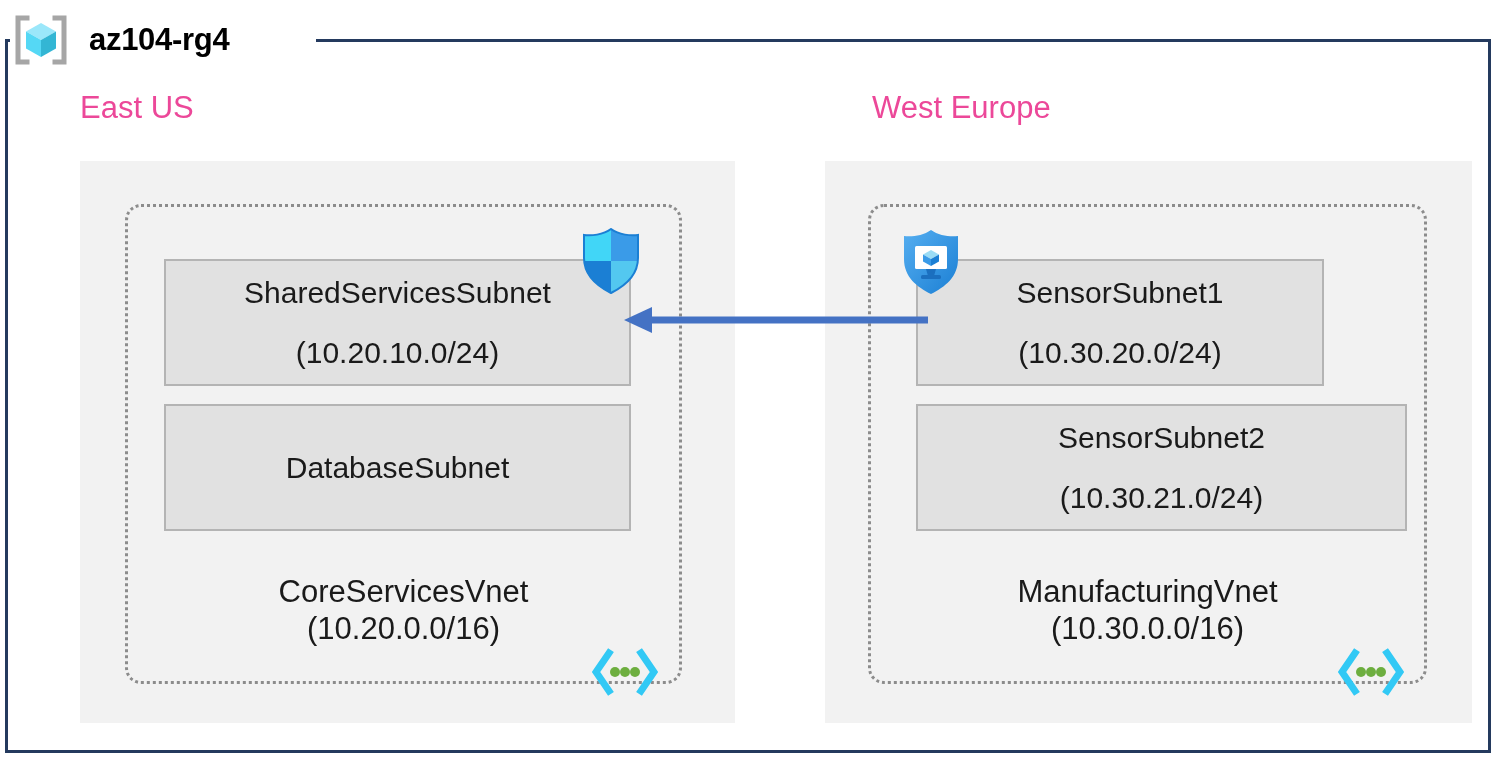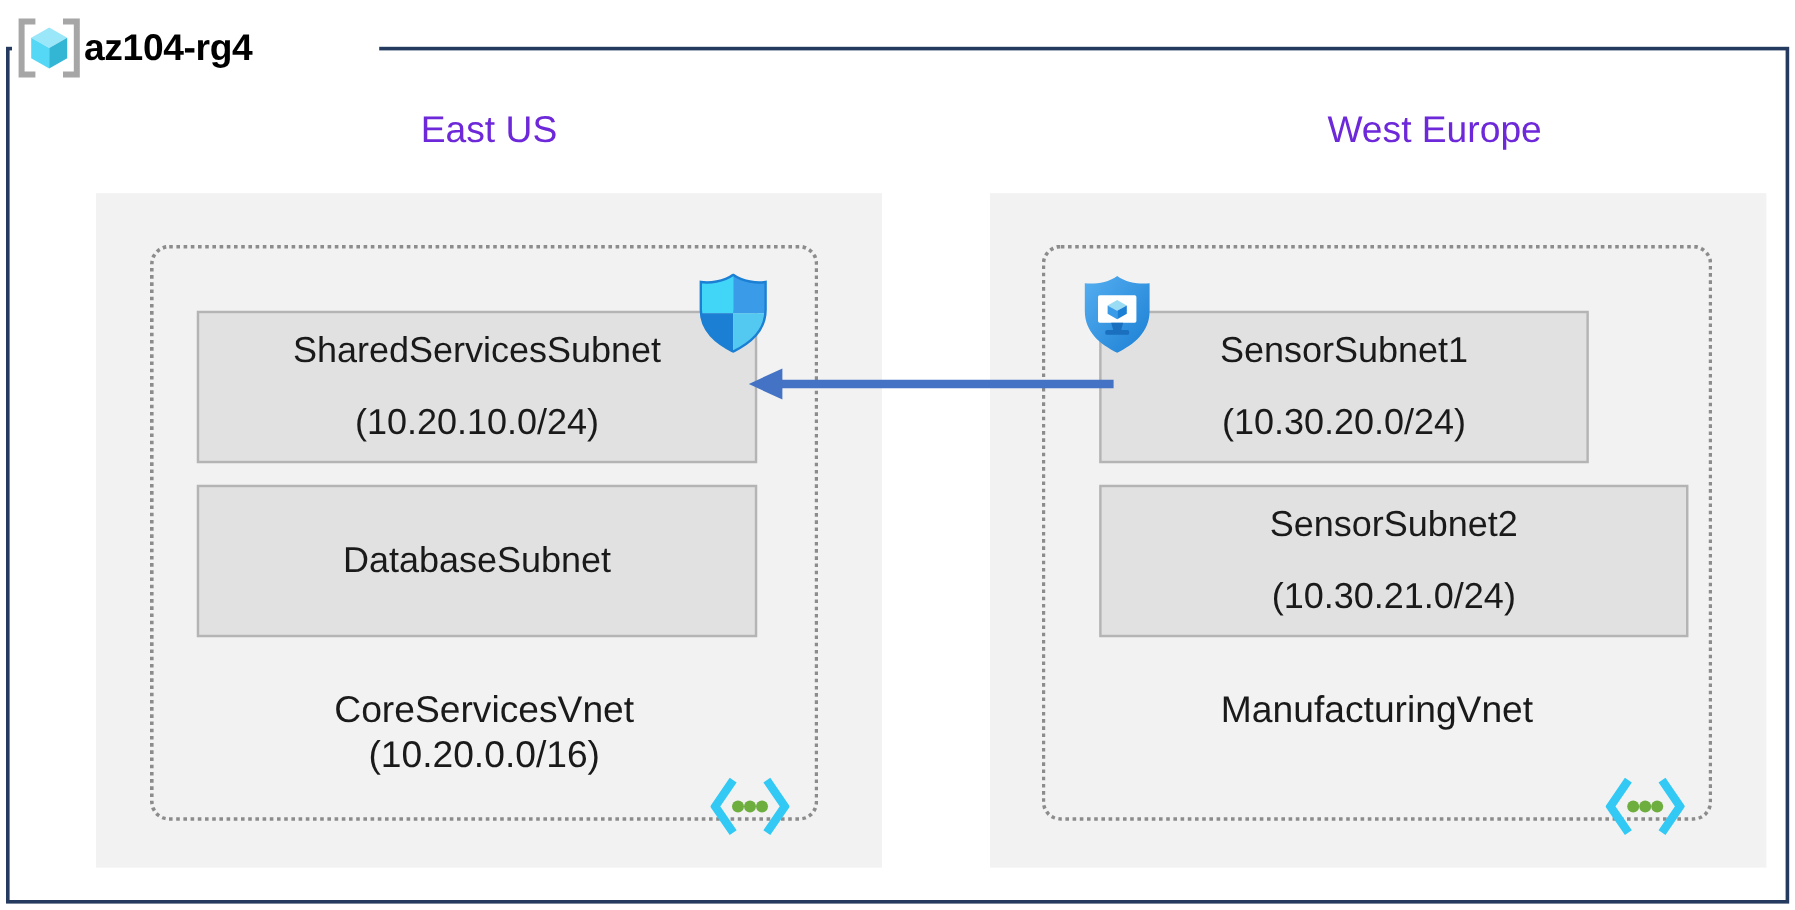--- a/index.html
+++ b/index.html
@@ -38,21 +38,21 @@
     background: #ffffff;
   }
 
   .rg-header {
     position: absolute;
     left: 12px;
     top: 12px;
     height: 56px;
     display: flex;
     align-items: center;
-    gap: 0;
+    gap: 19px;
   }
   .rg-icon { width: 58px; height: 52px; display: block; }
   .rg-title {
     font-size: 31px;
     font-weight: bold;
     color: #000000;
     letter-spacing: -0.3px;
     white-space: nowrap;
   }
 
@@ -62,23 +62,23 @@
     top: 161px;
     height: 562px;
     background: #F2F2F2;
   }
   .region.east  { left: 80px;  width: 655px; }
   .region.west  { left: 825px; width: 647px; }
 
   .region-label {
     position: absolute;
     top: 90px;
-    text-align: center;
+    text-align: left;
     font-size: 31px;
-    color: #6d28d9;
+    color: #ec4899;
     white-space: nowrap;
   }
   .region-label.east { left: 80px;  width: 655px; }
   .region-label.west { left: 872px; width: 647px; }
 
   
   .vnet {
     position: absolute;
     border: 3px dotted #8c8c8c;
     border-radius: 16px;
@@ -187,20 +187,21 @@
     <span class="subnet-name">SensorSubnet2</span>
     <span class="subnet-cidr">(10.30.21.0/24)</span>
   </div>
 
   <div class="vnet-label east">
     <div>CoreServicesVnet</div>
     <div>(10.20.0.0/16)</div>
   </div>
   <div class="vnet-label west">
     <div>ManufacturingVnet</div>
+    <div>(10.30.0.0/16)</div>
   </div>
 
   <svg class="arrow-svg" viewBox="0 0 310 40" xmlns="http://www.w3.org/2000/svg">
     <line x1="308" y1="20" x2="30" y2="20" stroke="#4472C4" stroke-width="7"></line>
     <polygon points="4,20 32,7 32,33" fill="#4472C4"></polygon>
   </svg>
 
   <span class="icon-abs nsg-shield">
     <svg viewBox="0 0 60 66" width="60" height="66" xmlns="http://www.w3.org/2000/svg">
       <defs>

